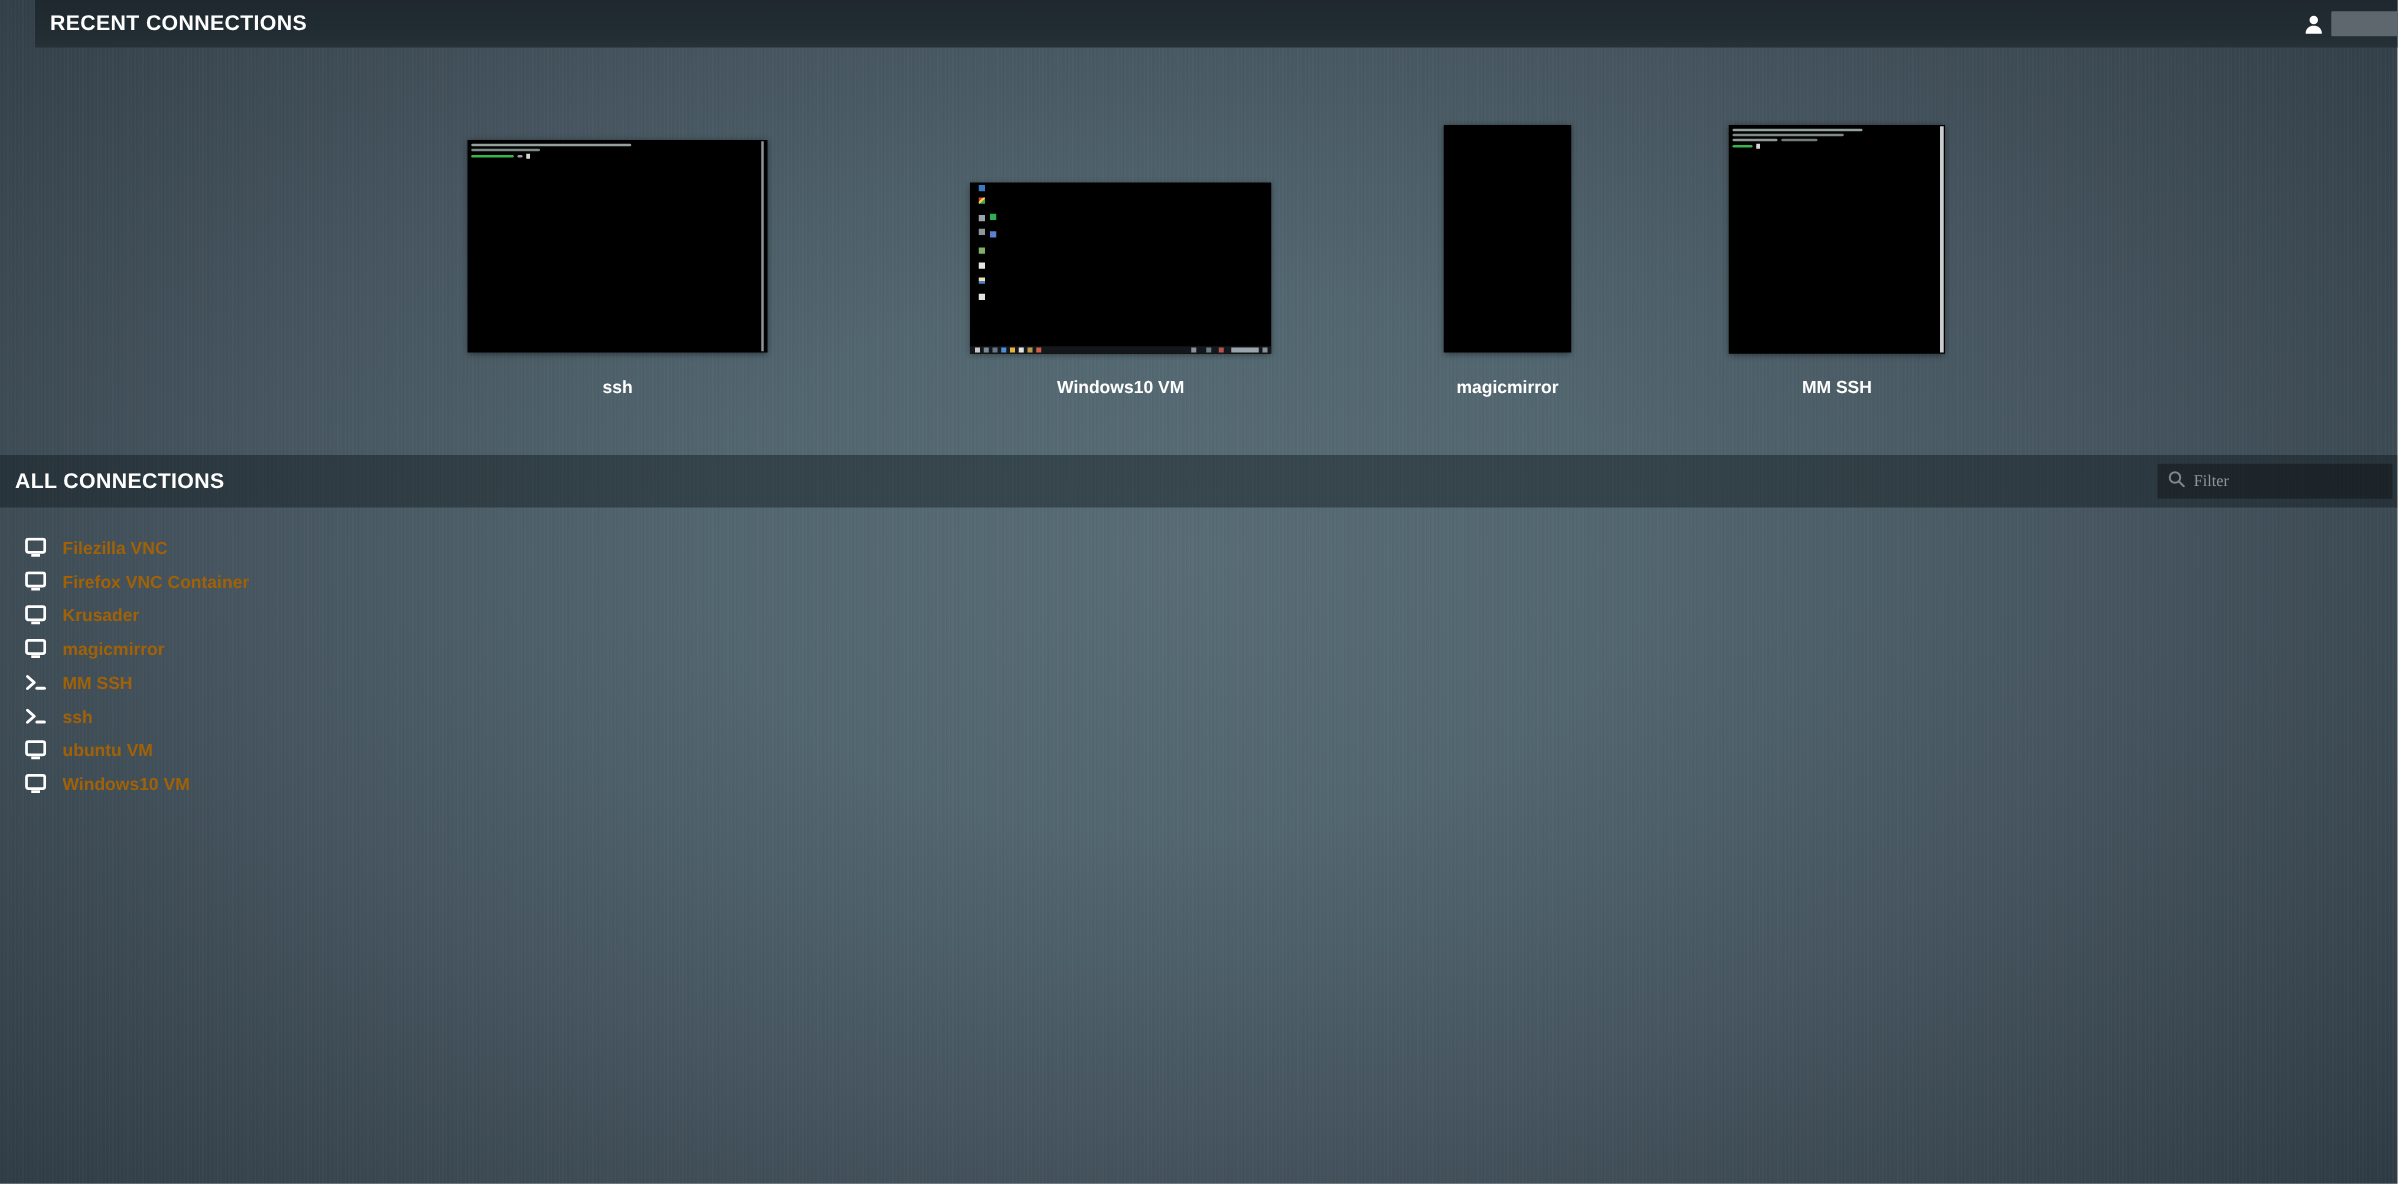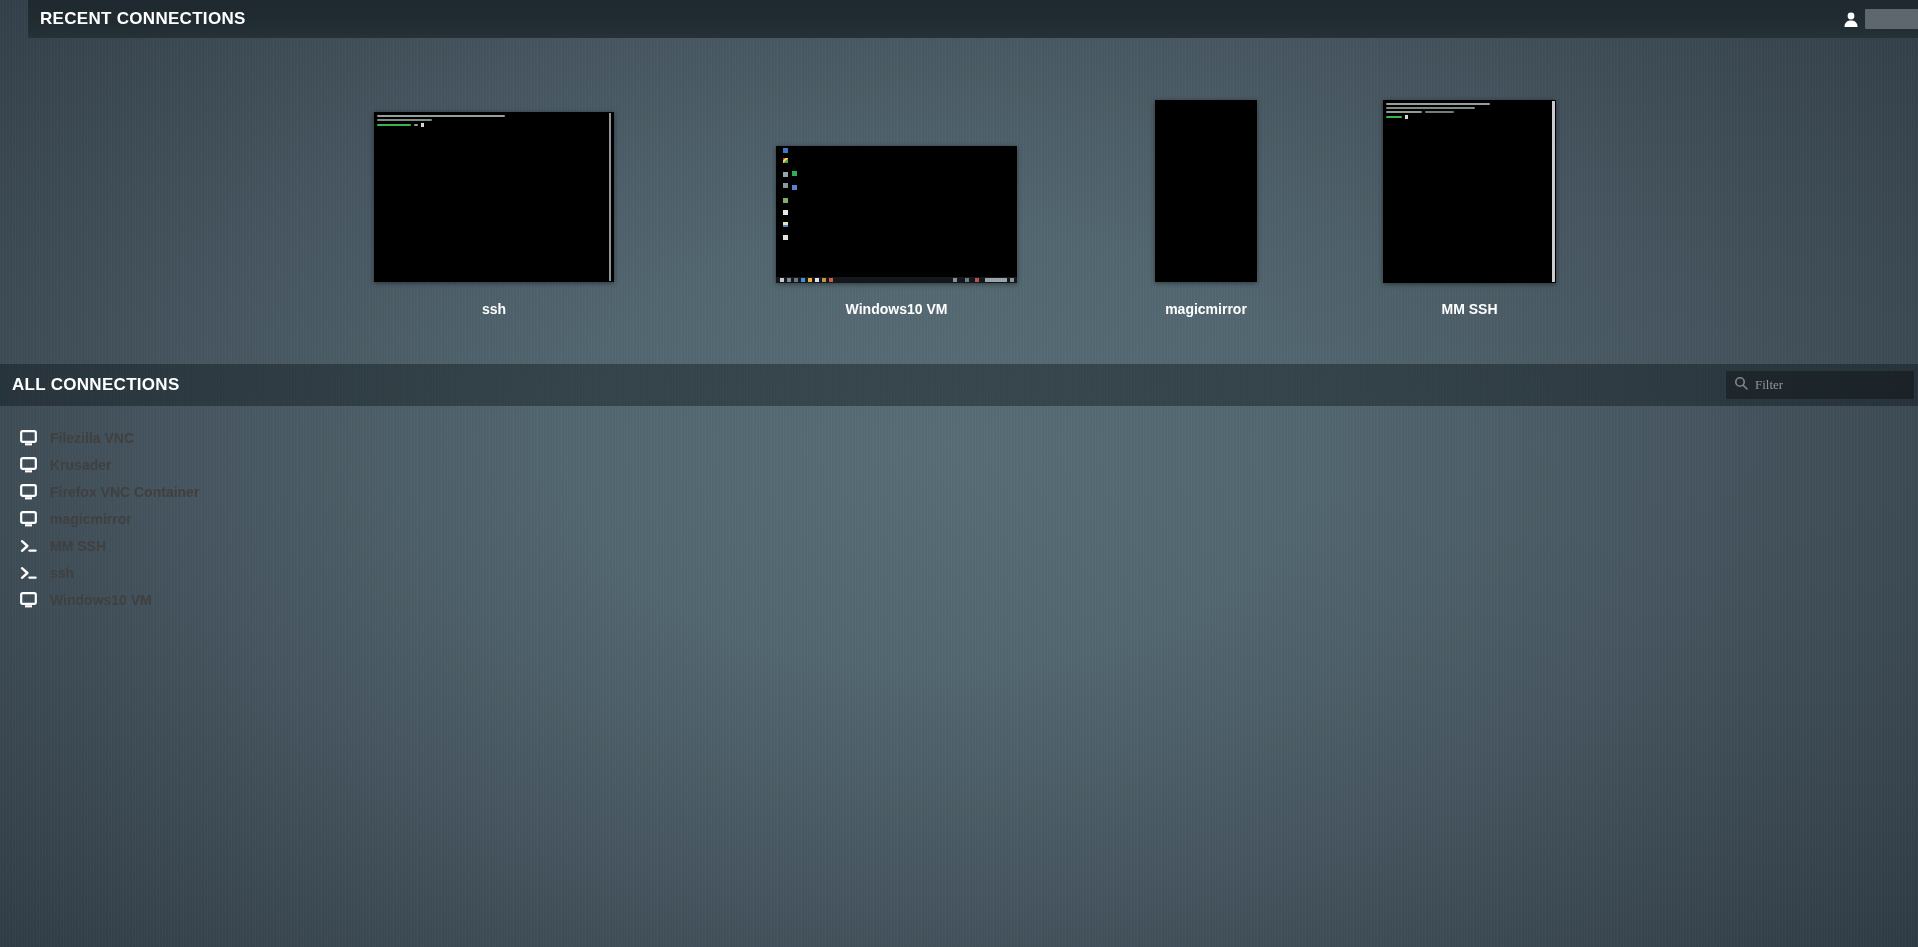--- a/index.html
+++ b/index.html
@@ -110,21 +110,21 @@
   .filter-box input::placeholder { color: #8d969c; opacity: 1; }
 
   
   .conn-list { position: absolute; left: 0; top: 424px; width: 900px; }
   .conn-row {
     display: flex; align-items: center; height: 27px; padding-left: 20px;
     cursor: pointer;
   }
   .conn-row .ico { width: 17px; height: 16px; display: flex; align-items: center; }
   .conn-row .conn-label {
-    margin-left: 13px; color: #404040; font-size: 14px; font-weight: 600;
+    margin-left: 13px; color: #a16207; font-size: 14px; font-weight: 600;
   }
 </style>
 </head>
 <body>
 
 <div class="top-bar">
   <div class="bar-title">RECENT CONNECTIONS</div>
   <div class="user-menu">
     <span>
       <svg class="user-icon-svg" width="16" height="17" viewBox="0 0 16 17">
@@ -235,31 +235,31 @@
     <span class="conn-label">Filezilla VNC</span>
   </div>
 
   <div class="conn-row">
     <span class="ico">
       <svg width="17" height="16" viewBox="0 0 17 16">
           <rect x="1.2" y="1.2" width="14.6" height="10.6" rx="1.6" fill="none" stroke="#ffffff" stroke-width="2.2"></rect>
           <rect x="5" y="13.2" width="7" height="2.2" fill="#ffffff"></rect>
         </svg>
     </span>
+    <span class="conn-label">Firefox VNC Container</span>
+  </div>
+
+  <div class="conn-row">
+    <span class="ico">
+      <svg width="17" height="16" viewBox="0 0 17 16">
+          <rect x="1.2" y="1.2" width="14.6" height="10.6" rx="1.6" fill="none" stroke="#ffffff" stroke-width="2.2"></rect>
+          <rect x="5" y="13.2" width="7" height="2.2" fill="#ffffff"></rect>
+        </svg>
+    </span>
     <span class="conn-label">Krusader</span>
-  </div>
-
-  <div class="conn-row">
-    <span class="ico">
-      <svg width="17" height="16" viewBox="0 0 17 16">
-          <rect x="1.2" y="1.2" width="14.6" height="10.6" rx="1.6" fill="none" stroke="#ffffff" stroke-width="2.2"></rect>
-          <rect x="5" y="13.2" width="7" height="2.2" fill="#ffffff"></rect>
-        </svg>
-    </span>
-    <span class="conn-label">Firefox VNC Container</span>
   </div>
 
   <div class="conn-row">
     <span class="ico">
       <svg width="17" height="16" viewBox="0 0 17 16">
           <rect x="1.2" y="1.2" width="14.6" height="10.6" rx="1.6" fill="none" stroke="#ffffff" stroke-width="2.2"></rect>
           <rect x="5" y="13.2" width="7" height="2.2" fill="#ffffff"></rect>
         </svg>
     </span>
     <span class="conn-label">magicmirror</span>
@@ -278,20 +278,29 @@
   <div class="conn-row">
     <span class="ico">
       <svg width="17" height="16" viewBox="0 0 17 16">
           <polyline points="2,3.2 7.4,8 2,12.8" fill="none" stroke="#ffffff" stroke-width="2.4" stroke-linecap="round" stroke-linejoin="round"></polyline>
           <line x1="9.5" y1="12.6" x2="15.5" y2="12.6" stroke="#ffffff" stroke-width="2.4" stroke-linecap="round"></line>
         </svg>
     </span>
     <span class="conn-label">ssh</span>
   </div>
 
+  <div class="conn-row">
+    <span class="ico">
+      <svg width="17" height="16" viewBox="0 0 17 16">
+          <rect x="1.2" y="1.2" width="14.6" height="10.6" rx="1.6" fill="none" stroke="#ffffff" stroke-width="2.2"></rect>
+          <rect x="5" y="13.2" width="7" height="2.2" fill="#ffffff"></rect>
+        </svg>
+    </span>
+    <span class="conn-label">ubuntu VM</span>
+  </div>
 
   <div class="conn-row">
     <span class="ico">
       <svg width="17" height="16" viewBox="0 0 17 16">
           <rect x="1.2" y="1.2" width="14.6" height="10.6" rx="1.6" fill="none" stroke="#ffffff" stroke-width="2.2"></rect>
           <rect x="5" y="13.2" width="7" height="2.2" fill="#ffffff"></rect>
         </svg>
     </span>
     <span class="conn-label">Windows10 VM</span>
   </div>

